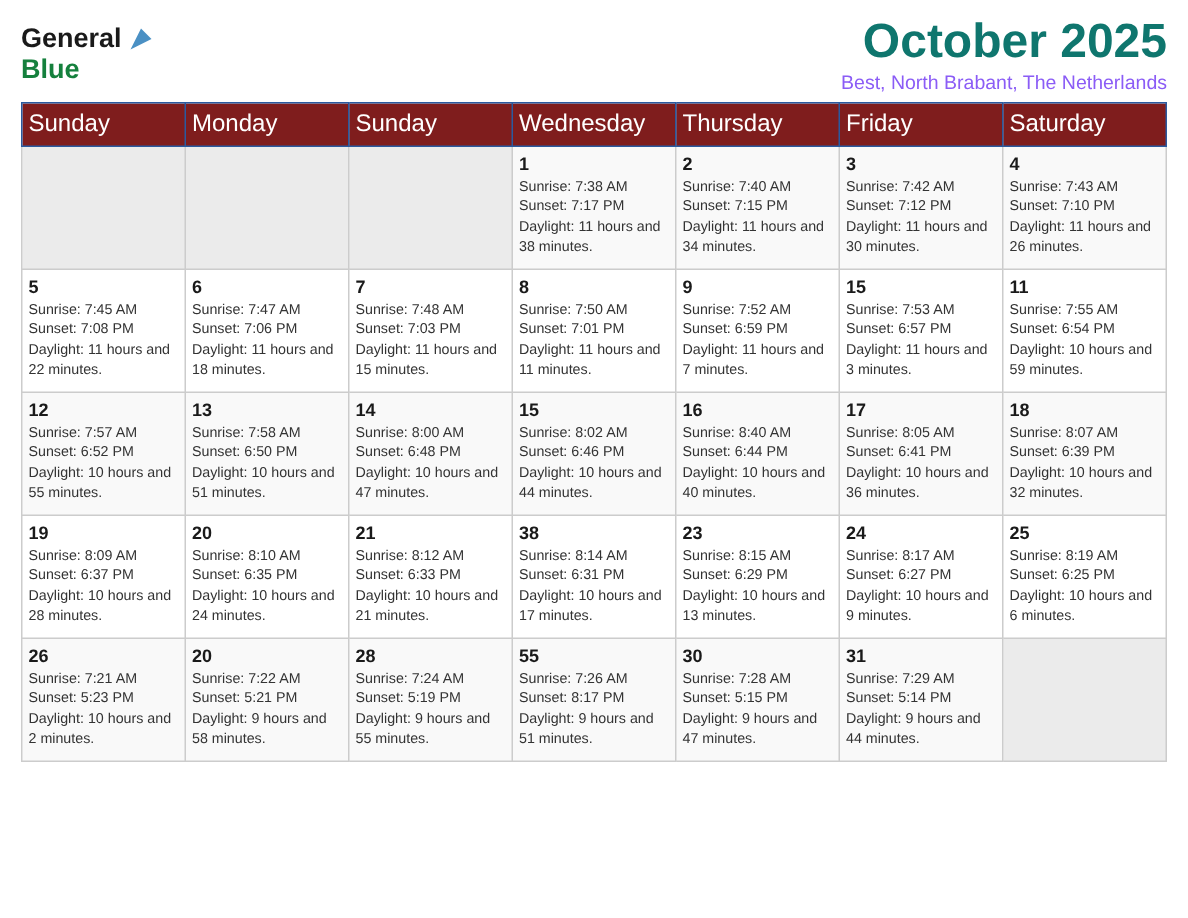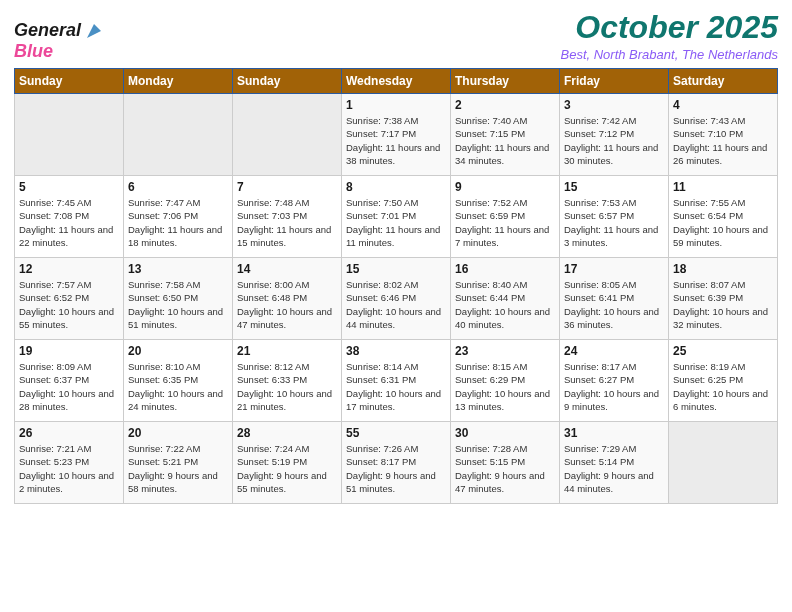--- a/index.html
+++ b/index.html
@@ -12,23 +12,22 @@
     }
     .page {
       width: 792px;
       height: 612px;
       background: #fff;
       padding: 10px 14px 10px 14px;
     }
     .header {
       display: flex;
       justify-content: space-between;
-      align-items: flex-end;
+      align-items: center;
       margin-bottom: 6px;
-      font-style: italic;
     }
     .logo {
       display: flex;
       align-items: center;
       gap: 0;
     }
     .logo-text {
       font-size: 18px;
       font-weight: bold;
       color: #1a1a1a;
@@ -52,24 +51,24 @@
       font-size: 13px;
       color: #8b5cf6;
       margin-top: 2px;
     }
     .calendar {
       width: 100%;
       border-collapse: collapse;
       table-layout: fixed;
     }
     .calendar thead tr th {
-      background: #a16207;
+      background: #7f1d1d;
       color: #fff;
-      font-size: 12px;
-      font-weight: bold;
+      font-size: 16px;
+      font-weight: normal;
       padding: 5px 4px;
       text-align: left;
       border: 1px solid #2a5a9f;
     }
     .calendar tbody tr td {
       border: 1px solid #ccc;
       vertical-align: top;
       padding: 4px 4px 4px 4px;
       font-size: 10px;
       color: #222;
@@ -104,21 +103,21 @@
 <div class="page">
   <div class="header">
     <div class="logo">
       <div style="display:flex;flex-direction:column;align-items:flex-start;">
         <div style="display:flex;align-items:center;">
           <span class="logo-text">General</span>
           <svg class="logo-icon" viewBox="0 0 22 22" xmlns="http://www.w3.org/2000/svg">
             <polygon points="4,18 11,4 18,11" fill="#4a90c4"></polygon>
           </svg>
         </div>
-        <span class="logo-text" style="color:#ec4899;">Blue</span>
+        <span class="logo-text" style="color:#15803d;">Blue</span>
       </div>
     </div>
     <div class="title-block">
       <div class="month-title">October 2025</div>
       <div class="location">Best, North Brabant, The Netherlands</div>
     </div>
   </div>
 
   <table class="calendar">
     <thead>

